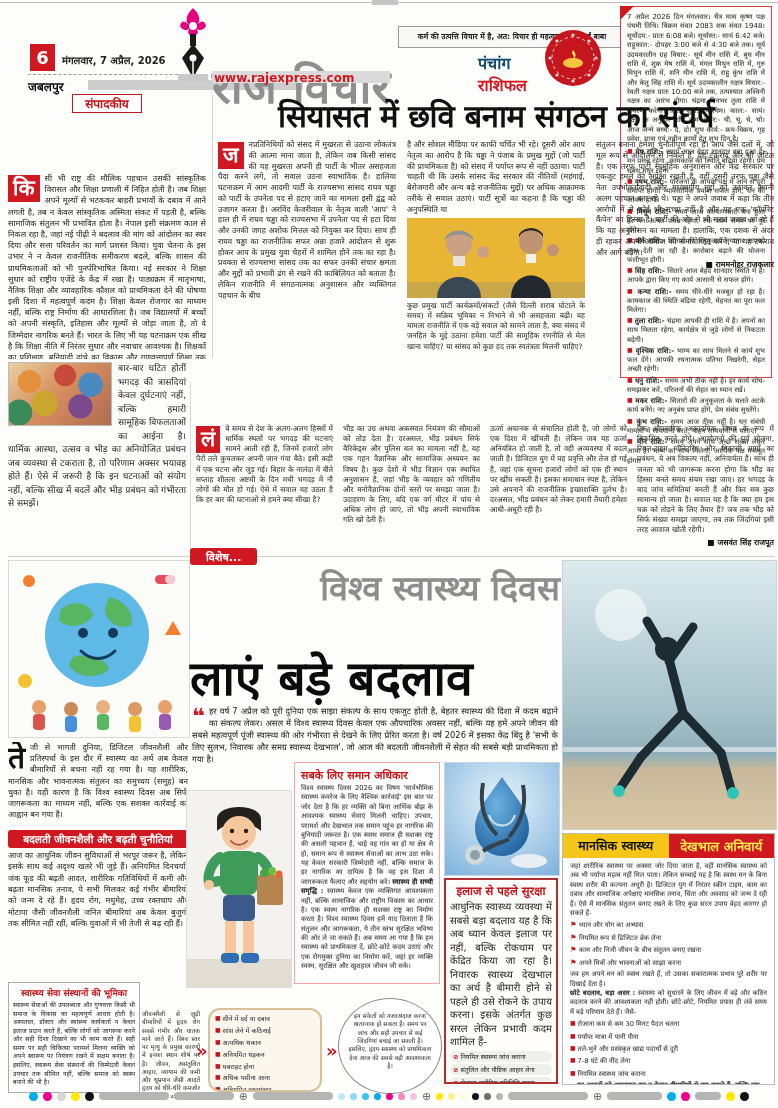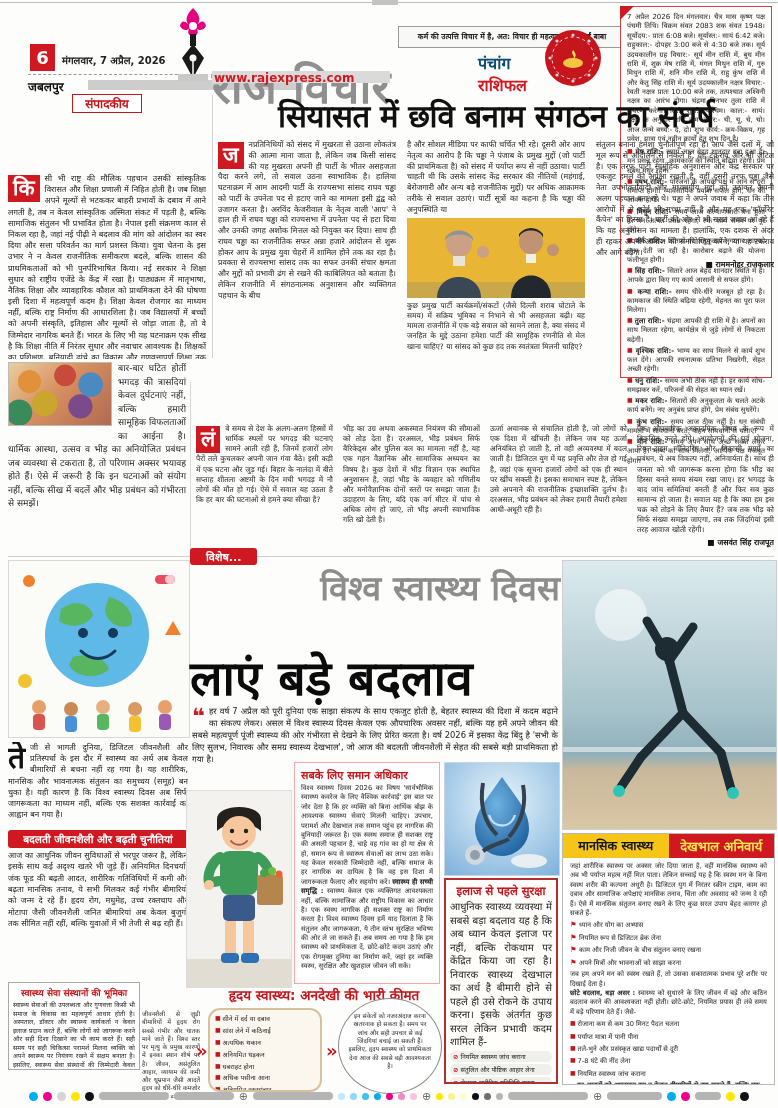--- a/index.html
+++ b/index.html
@@ -89,21 +89,21 @@
   .h-t2{left:190px;top:608px;width:370px;font-size:29px;font-weight:bold;color:#0f0f0f;text-align:center;}
   .h-t3{left:190px;top:644px;width:370px;font-size:48px;font-weight:bold;color:#0b0b0b;text-align:left;}
   .h-intro{left:192px;top:706px;width:366px;height:58px;font-size:8.4px;line-height:1.42;color:#222;}
   .qmark{float:left;color:#d01820;font-size:22px;line-height:0.8;margin:2px 4px 0 0;font-weight:bold;}
 
   .hl-col{left:8px;top:742px;width:180px;height:86px;font-size:8px;line-height:1.4;color:#222;overflow:hidden;}
   .hl-drop{float:left;font-size:30px;font-weight:bold;color:#111;line-height:0.9;margin:2px 5px 0 0;}
   .h-sub1{left:8px;top:830px;width:180px;background:#d01820;color:#fff;font-weight:bold;font-size:10.5px;
           text-align:center;padding:2px 0;border-radius:3px;box-sizing:border-box;}
   .hl-col2{left:8px;top:850px;width:180px;height:128px;font-size:8px;line-height:1.42;color:#222;overflow:hidden;}
-  .inst-box{left:8px;top:982px;width:132px;height:88px;border:1px solid #aaa;background:#fff;
+  .inst-box{left:8px;top:982px;width:132px;height:111px;border:1px solid #aaa;background:#fff;
             padding:3px 4px;box-sizing:border-box;overflow:hidden;}
   .inst-h{color:#c4161c;font-weight:bold;font-size:9px;text-align:center;margin-bottom:2px;}
   .inst-b{font-size:6.3px;line-height:1.36;color:#262626;}
 
   .eq-panel{left:294px;top:762px;width:146px;height:222px;border:1px solid #fca5a5;background:#fff;
             padding:4px 6px;box-sizing:border-box;overflow:hidden;}
   .eq-h{color:#c4161c;font-weight:bold;font-size:11px;margin-bottom:2px;}
   .eq-b{font-size:6.8px;line-height:1.38;color:#242424;}
   .boy{left:186px;top:790px;width:104px;height:196px;border:1px solid #ddd;}
 
@@ -423,21 +423,20 @@
     <div class="prev-b just">आधुनिक स्वास्थ्य व्यवस्था में सबसे बड़ा बदलाव यह है कि अब ध्यान केवल इलाज पर नहीं, बल्कि रोकथाम पर केंद्रित किया जा रहा है। निवारक स्वास्थ्य देखभाल का अर्थ है बीमारी होने से पहले ही उसे रोकने के उपाय करना। इसके अंतर्गत कुछ सरल लेकिन प्रभावी कदम शामिल हैं-</div>
     <div class="pill"><span class="noicon">⊘ </span><span>नियमित स्वास्थ्य जांच कराना</span></div>
     <div class="pill"><span class="noicon">⊘ </span><span>संतुलित और पौष्टिक आहार लेना</span></div>
     <div class="pill"><span class="noicon">⊘ </span><span>रोजाना शारीरिक गतिविधि करना</span></div>
     <div class="pill"><span class="noicon">⊘ </span><span>तनाव को नियंत्रित रखना</span></div>
     <div class="pill"><span class="noicon">⊘ </span><span>पर्याप्त और गुणवत्तापूर्ण नींद लेना</span></div>
     <div class="note just">ये छोटे-छोटे कदम न केवल जीवन की गुणवत्ता को बेहतर बनाते हैं, बल्कि भविष्य में होने वाले भारी चिकित्सा खर्चों को भी कम करते हैं। वास्तव में, रोकथाम ही सबसे सस्ता और प्रभावी उपचार है।</div>
   </div>
 
   <div class="abs heart-mini just">जीवनशैली से जुड़ी बीमारियों में हृदय रोग सबसे गंभीर और घातक माने जाते हैं। विश्व स्तर पर मृत्यु के प्रमुख कारणों में इनका स्थान शीर्ष पर है। जीवन, असंतुलित आहार, व्यायाम की कमी और धूम्रपान जैसी आदतें हृदय को धीरे-धीरे कमजोर करती हैं। इसके प्रमुख चेतावनी संकेत हैं-</div>
-  <div class="abs heart-h">हृदय स्वास्थ्य: अनदेखी की भारी कीमत</div>
   <div class="abs chev chev1">»</div>
   <div class="abs signs-box">
     <div class="sign-item"><span class="sq">■ </span><span>सीने में दर्द या दबाव</span></div>
     <div class="sign-item"><span class="sq">■ </span><span>सांस लेने में कठिनाई</span></div>
     <div class="sign-item"><span class="sq">■ </span><span>अत्यधिक थकान</span></div>
     <div class="sign-item"><span class="sq">■ </span><span>अनियमित धड़कन</span></div>
     <div class="sign-item"><span class="sq">■ </span><span>घबराहट होना</span></div>
     <div class="sign-item"><span class="sq">■ </span><span>अधिक पसीना आना</span></div>
     <div class="sign-item"><span class="sq">■ </span><span>अनियमित रक्तसंचार</span></div>
   </div>

